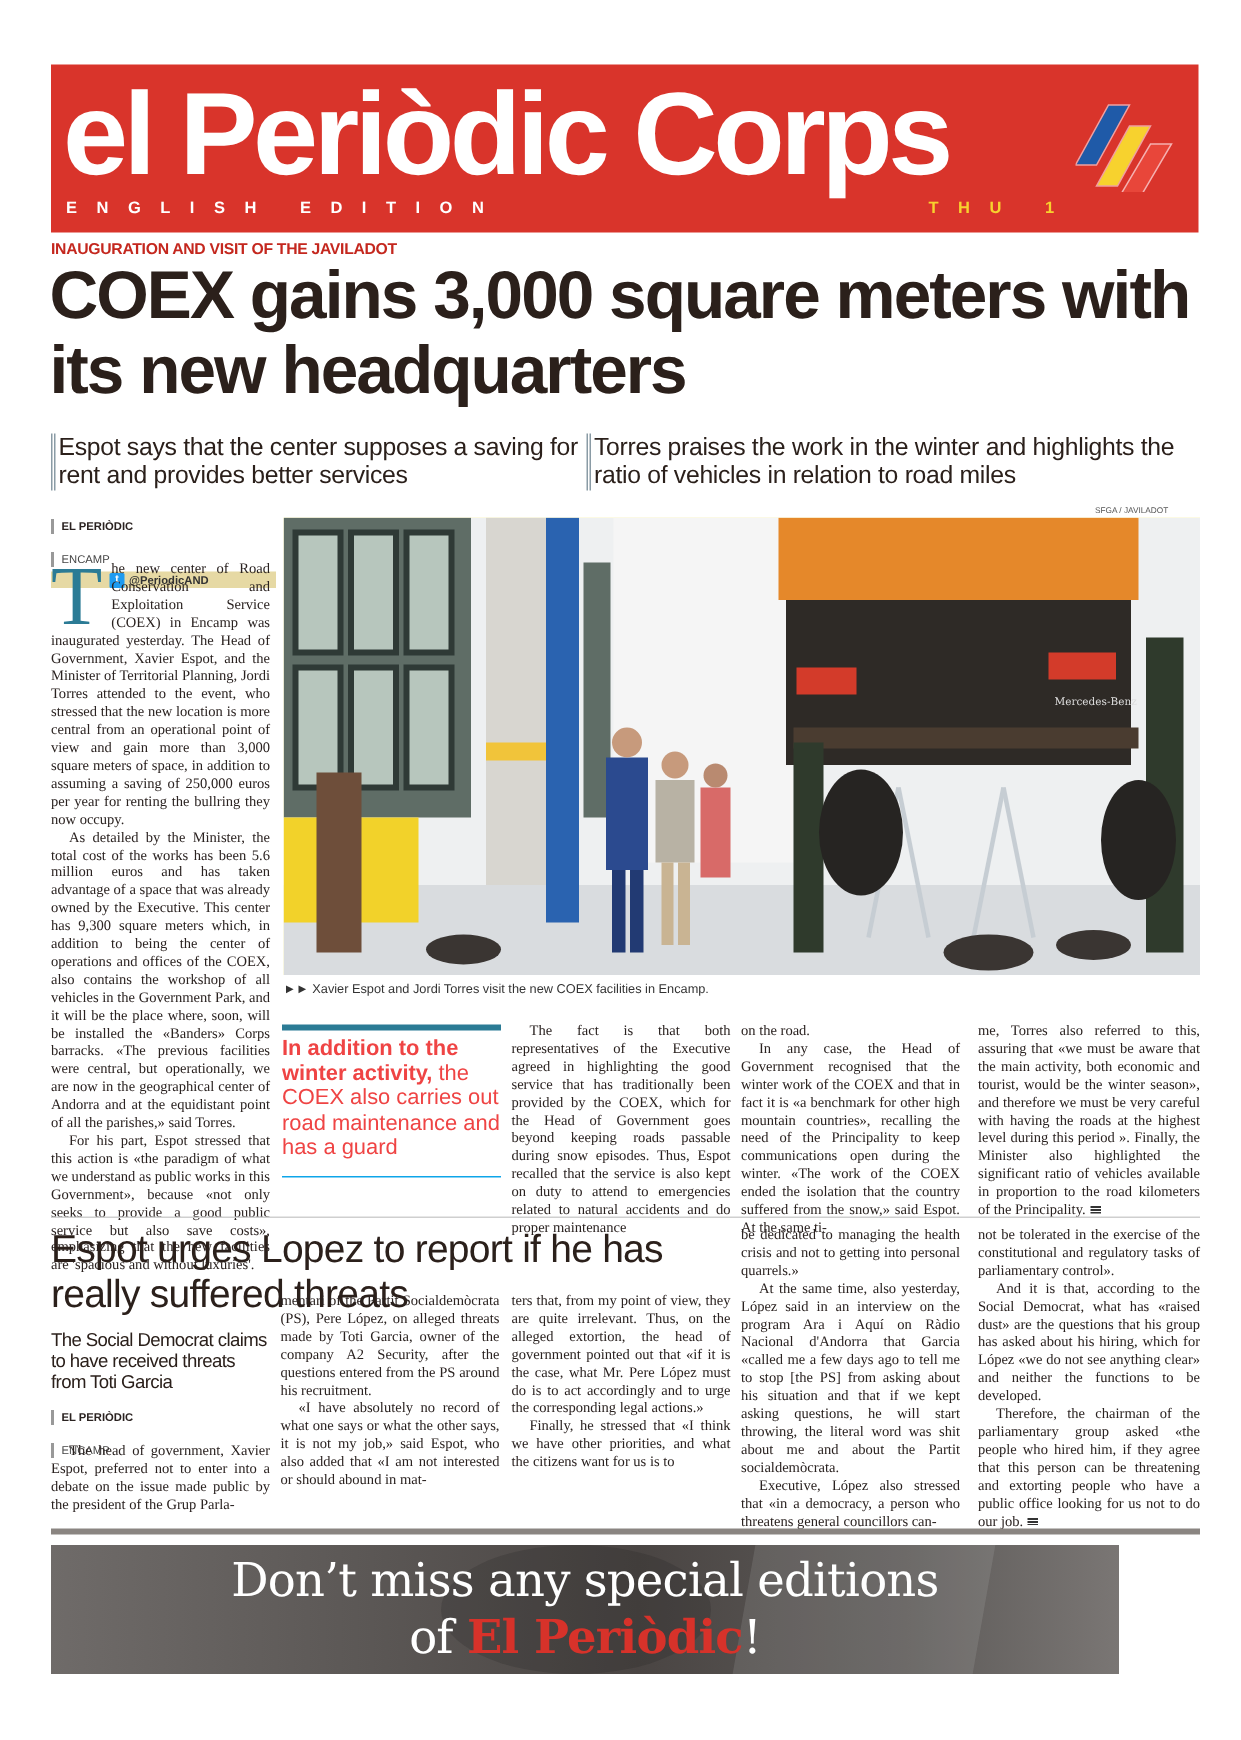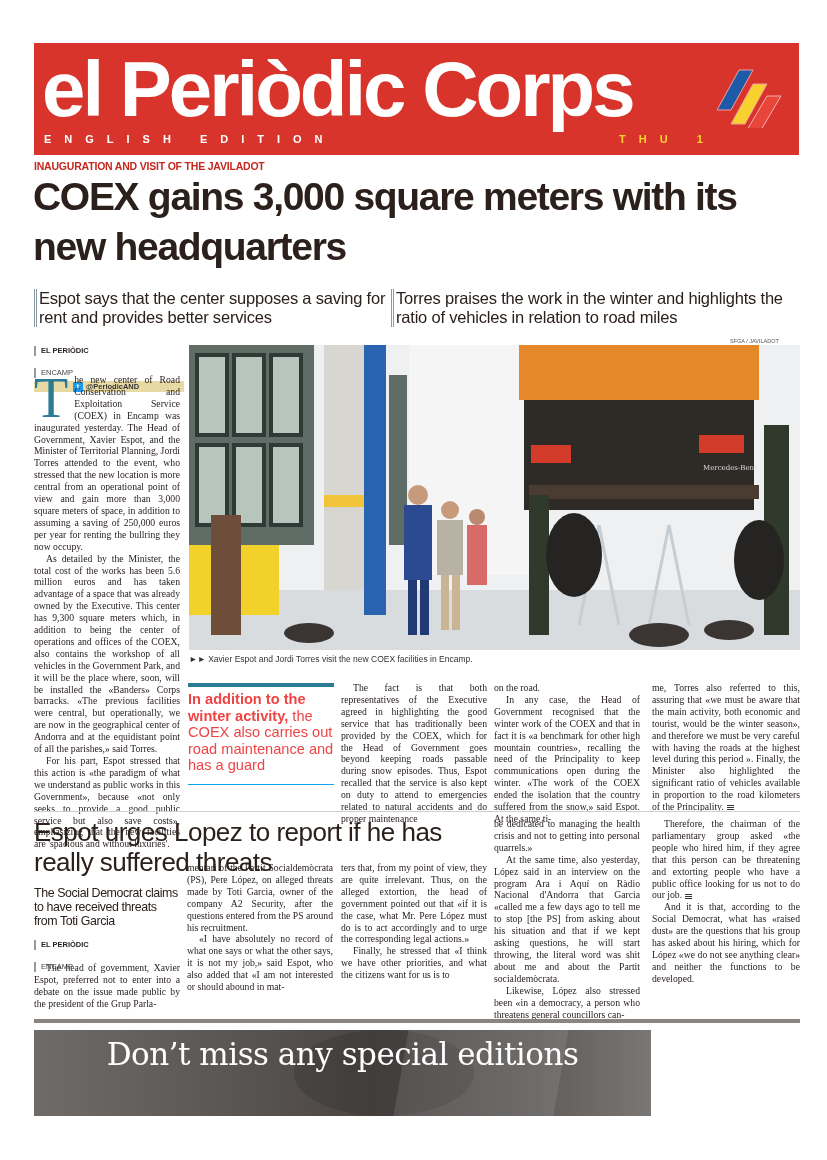--- a/index.html
+++ b/index.html
@@ -30,21 +30,21 @@
     .flag-icon { position: absolute; left: 683px; top: 25px; width: 70px; height: 60px; }
 
     .kicker {
       position: absolute; left: 34px; top: 160px;
       font-family: "Liberation Sans", sans-serif; font-weight: bold;
       font-size: 10.5px; color: #c4271e; letter-spacing: -0.2px;
     }
     .headline {
       position: absolute; left: 33px; top: 172px; width: 770px;
       font-family: "Liberation Sans", sans-serif; font-weight: bold;
-      font-size: 39px; line-height: 50px; color: #2b201b; letter-spacing: -1.3px;
+      font-size: 45px; line-height: 50px; color: #2b201b; letter-spacing: -1.3px;
     }
     .subhead {
       position: absolute; top: 289px;
       font-family: "Liberation Sans", sans-serif; font-size: 16.5px; line-height: 19px;
       color: #2b201b; padding-left: 2px; border-left: 3px double #8a9ba5; letter-spacing: -0.2px;
     }
     .subhead.s1 { left: 34px; width: 355px; }
     .subhead.s2 { left: 391px; width: 410px; }
 
     
@@ -101,21 +101,21 @@
     .byline2 { position: absolute; left: 34px; top: 940px; width: 146px; }
     .col2a { position: absolute; left: 34px; top: 962px; width: 146px; }
     .col2b { position: absolute; left: 187px; top: 862px; width: 146px; }
     .col2c { position: absolute; left: 341px; top: 862px; width: 146px; }
     .col2d { position: absolute; left: 494px; top: 818px; width: 146px; }
     .col2e { position: absolute; left: 652px; top: 818px; width: 148px; }
 
     
     .thick-rule { position: absolute; left: 34px; top: 1019px; width: 766px; height: 4px; background: #8a8581; }
     .banner {
-      position: absolute; left: 34px; top: 1030px; width: 617px; height: 86px;
+      position: absolute; left: 34px; top: 1030px; width: 712px; height: 86px;
       background: linear-gradient(90deg, #6f6b69 0%, #5b5755 30%, #4a4543 55%, #5d5a58 80%, #7a7674 100%);
       overflow: hidden; text-align: center;
     }
     .banner .bg-paper { position: absolute; right: 90px; top: 0; width: 160px; height: 86px; background: rgba(200,200,200,0.15); transform: skewX(-10deg); }
     .banner .bg-paper2 { position: absolute; left: 260px; top: 0; width: 180px; height: 86px; background: rgba(30,30,30,0.2); border-radius: 50%; }
     .banner .line1 { position: relative; font-family: "DejaVu Serif", serif; font-size: 31px; color: #ffffff; line-height: 38px; margin-top: 5px; letter-spacing: -0.5px; }
     .banner .line2 { position: relative; font-family: "DejaVu Serif", serif; font-size: 31px; color: #ffffff; line-height: 38px; letter-spacing: -0.5px; }
     .banner .brand { color: #d7322a; font-weight: bold; }
 
     .end-mark { display: inline-block; width: 7px; height: 5px; background: repeating-linear-gradient(#333 0 1px, transparent 1px 2px); margin-left: 3px; vertical-align: middle; }
@@ -253,25 +253,27 @@
   <p class="noindent">mentari of the Partit Socialdemòcrata (PS), Pere López, on alleged threats made by Toti Garcia, owner of the company A2 Security, after the questions entered from the PS around his recruitment.</p>
   <p>«I have absolutely no record of what one says or what the other says, it is not my job,» said Espot, who also added that «I am not interested or should abound in mat-</p>
 </div>
 <div class="col2c body-text">
   <p class="noindent">ters that, from my point of view, they are quite irrelevant. Thus, on the alleged extortion, the head of government pointed out that «if it is the case, what Mr. Pere López must do is to act accordingly and to urge the corresponding legal actions.»</p>
   <p>Finally, he stressed that «I think we have other priorities, and what the citizens want for us is to</p>
 </div>
 <div class="col2d body-text">
   <p class="noindent">be dedicated to managing the health crisis and not to getting into personal quarrels.»</p>
   <p>At the same time, also yesterday, López said in an interview on the program Ara i Aquí on Ràdio Nacional d'Andorra that Garcia «called me a few days ago to tell me to stop [the PS] from asking about his situation and that if we kept asking questions, he will start throwing, the literal word was shit about me and about the Partit socialdemòcrata.</p>
-  <p>Likewise, López also stressed been «in a democracy, a person who threatens general councillors can-</p>
+  <p>Executive, López also stressed that «in a democracy, a person who threatens general councillors can-</p>
 </div>
 <div class="col2e body-text">
+  <p class="noindent">not be tolerated in the exercise of the constitutional and regulatory tasks of parliamentary control».</p>
+  <p>And it is that, according to the Social Democrat, what has «raised dust» are the questions that his group has asked about his hiring, which for López «we do not see anything clear» and neither the functions to be developed.</p>
   <p><span>Therefore, the chairman of the parliamentary group asked «the people who hired him, if they agree that this person can be threatening and extorting people who have a public office looking for us not to do our job.</span><span class="end-mark"></span></p>
-  <p>And it is that, according to the Social Democrat, what has «raised dust» are the questions that his group has asked about his hiring, which for López «we do not see anything clear» and neither the functions to be developed.</p>
 </div>
 
 <div class="thick-rule"></div>
 <div class="banner">
   <div class="bg-paper2"></div>
   <div class="bg-paper"></div>
   <div class="line1">Don’t miss any special editions</div>
+  <div class="line2"><span>of </span><span class="brand">El Periòdic</span><span>!</span></div>
 </div>
 
 </body></html>

